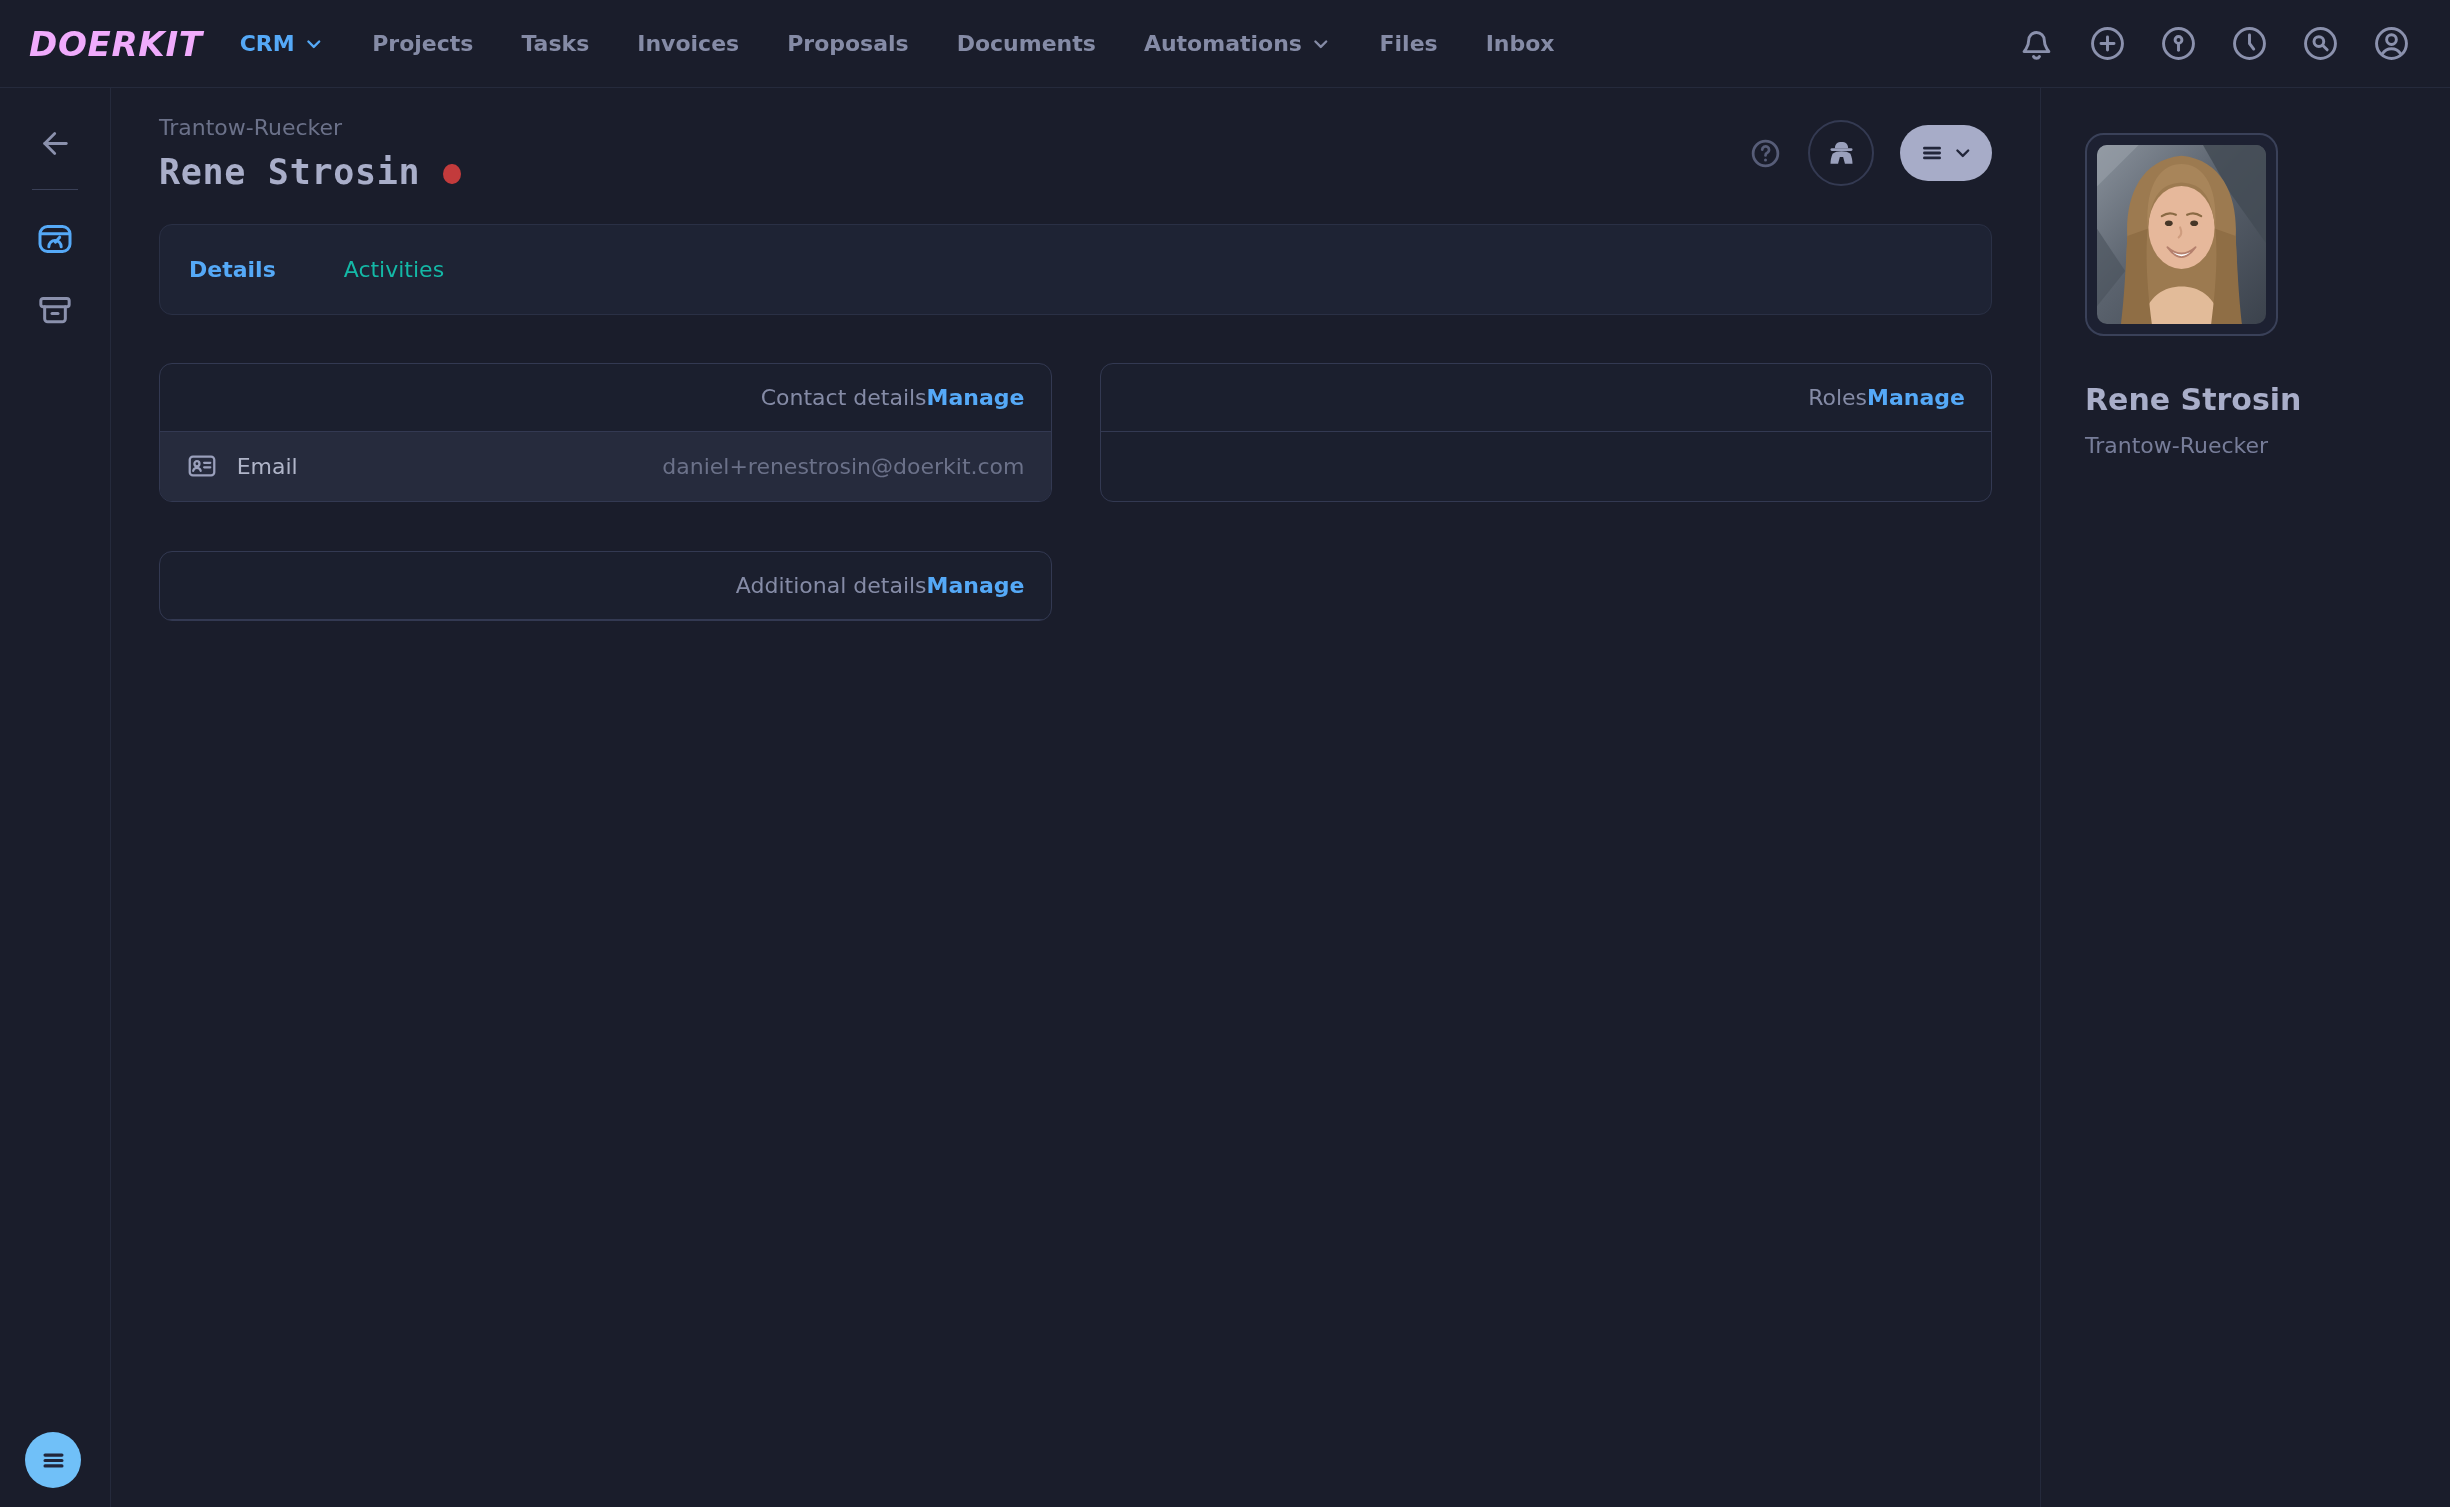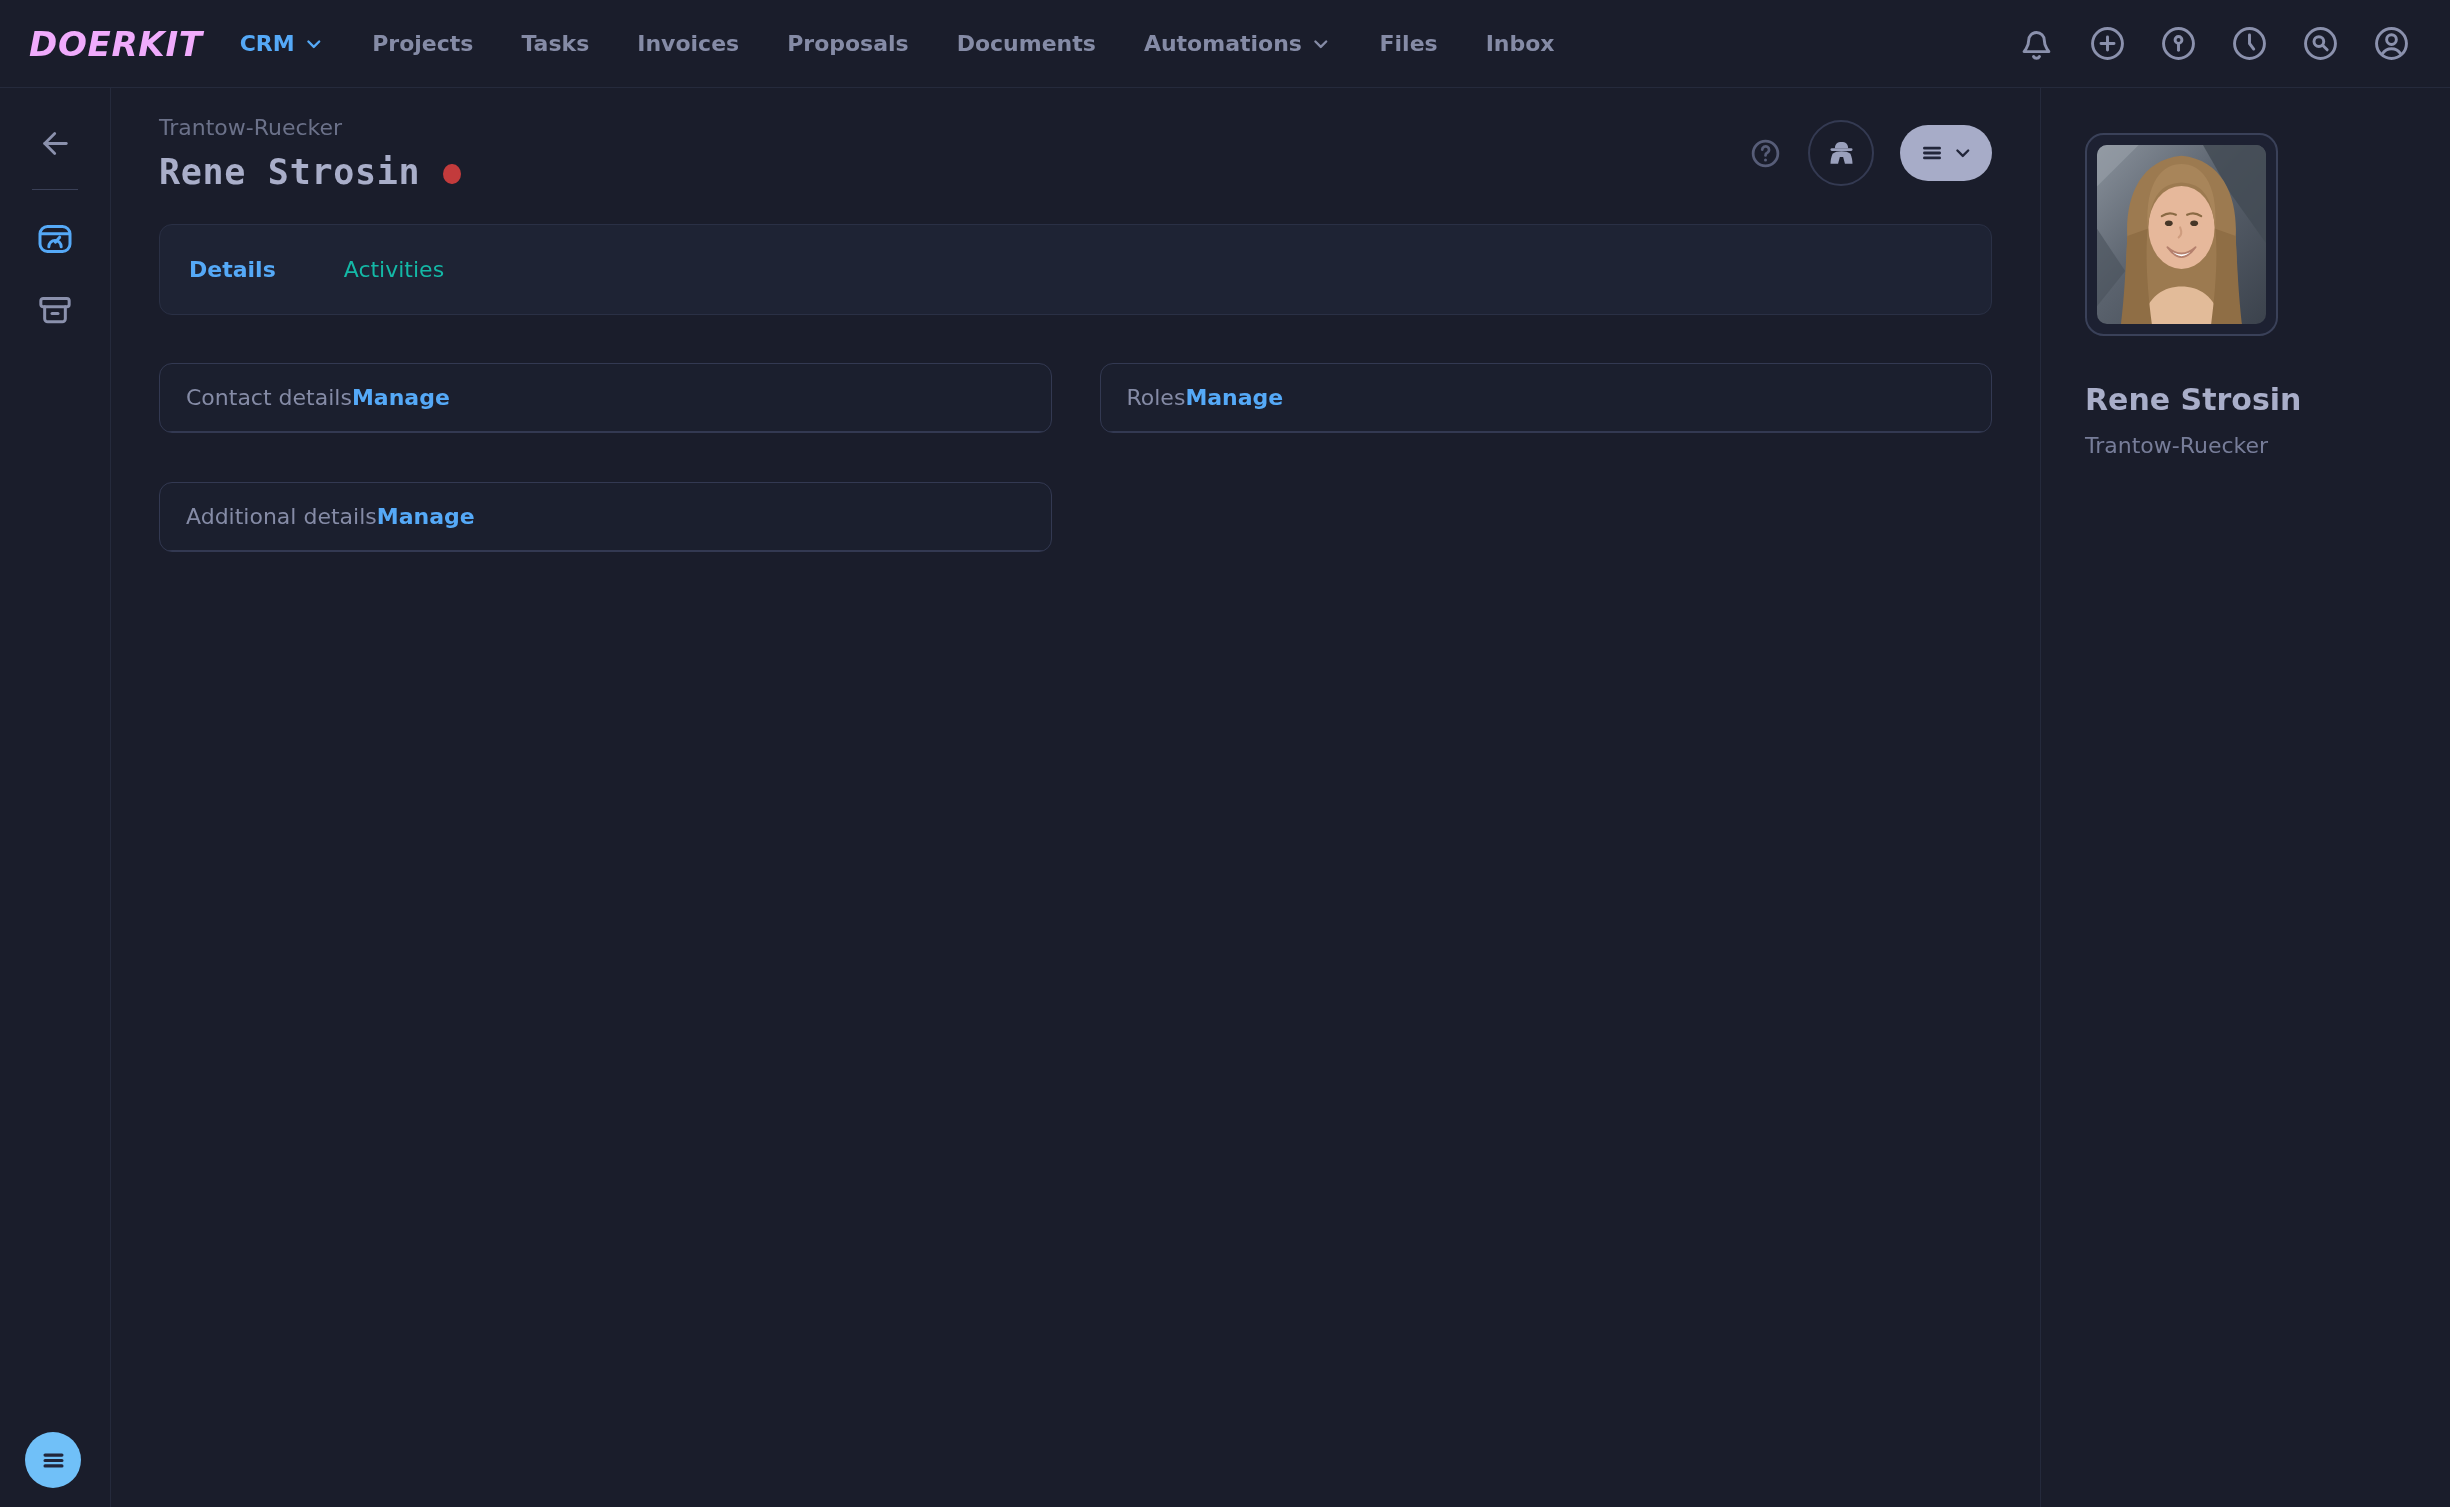--- a/index.html
+++ b/index.html
@@ -101,21 +101,21 @@
   .tab.inactive { color:#14b8a6; font-weight:400; }
 
   
   .cards-row { display:flex; gap:48px; margin-top:48px; }
   .card {
     flex:1; border-radius:13px; border:1.4px solid #333952;
     overflow:hidden; background:#1b1f2e;
   }
   .card.half { flex:none; width:calc(50% - 24px); margin-top:49px; }
   .card-header {
-    height:68px; display:flex; align-items:center; justify-content:flex-start;
+    height:68px; display:flex; align-items:center; justify-content:flex-end;
     padding:0 26px; border-bottom:1.4px solid #333952;
   }
   .card-title { color:#858ba6; font-size:22px; }
   .manage-link { color:#55a9f7; font-weight:700; font-size:22px; cursor:pointer; text-decoration:none; }
   .card-row {
     height:69px; background:#262b3d;
     display:flex; align-items:center; gap:18.7px;
     padding:0 26px; font-size:22px;
   }
   .card-row svg { width:32px; height:32px; color:#9aa0bc; flex:none; }
@@ -257,20 +257,30 @@
   <div class="tabs-card">
     <div class="tab active">Details</div>
     <div class="tab inactive">Activities</div>
   </div>
 
   <div class="cards-row">
     <section class="card">
       <div class="card-header">
         <div class="card-title">Contact details</div>
         <a class="manage-link">Manage</a>
+      </div>
+      <div class="card-row">
+        <svg viewBox="0 0 24 24" fill="none" stroke="currentColor" stroke-width="1.7" stroke-linecap="round" stroke-linejoin="round">
+          <rect x="2.8" y="5" width="18.4" height="14" rx="2.4"></rect>
+            <circle cx="8.2" cy="10.3" r="1.9"></circle>
+            <path d="M5.4 15.6a2.9 2.9 0 0 1 5.6 0"></path>
+            <path d="M13.6 9.6h4.6M13.6 13h4.6"></path>
+        </svg>
+        <span class="row-label">Email</span>
+        <span class="row-value">daniel+renestrosin@doerkit.com</span>
       </div>
     </section>
 
     <section class="card">
       <div class="card-header">
         <div class="card-title">Roles</div>
         <a class="manage-link">Manage</a>
       </div>
     </section>
   </div>

